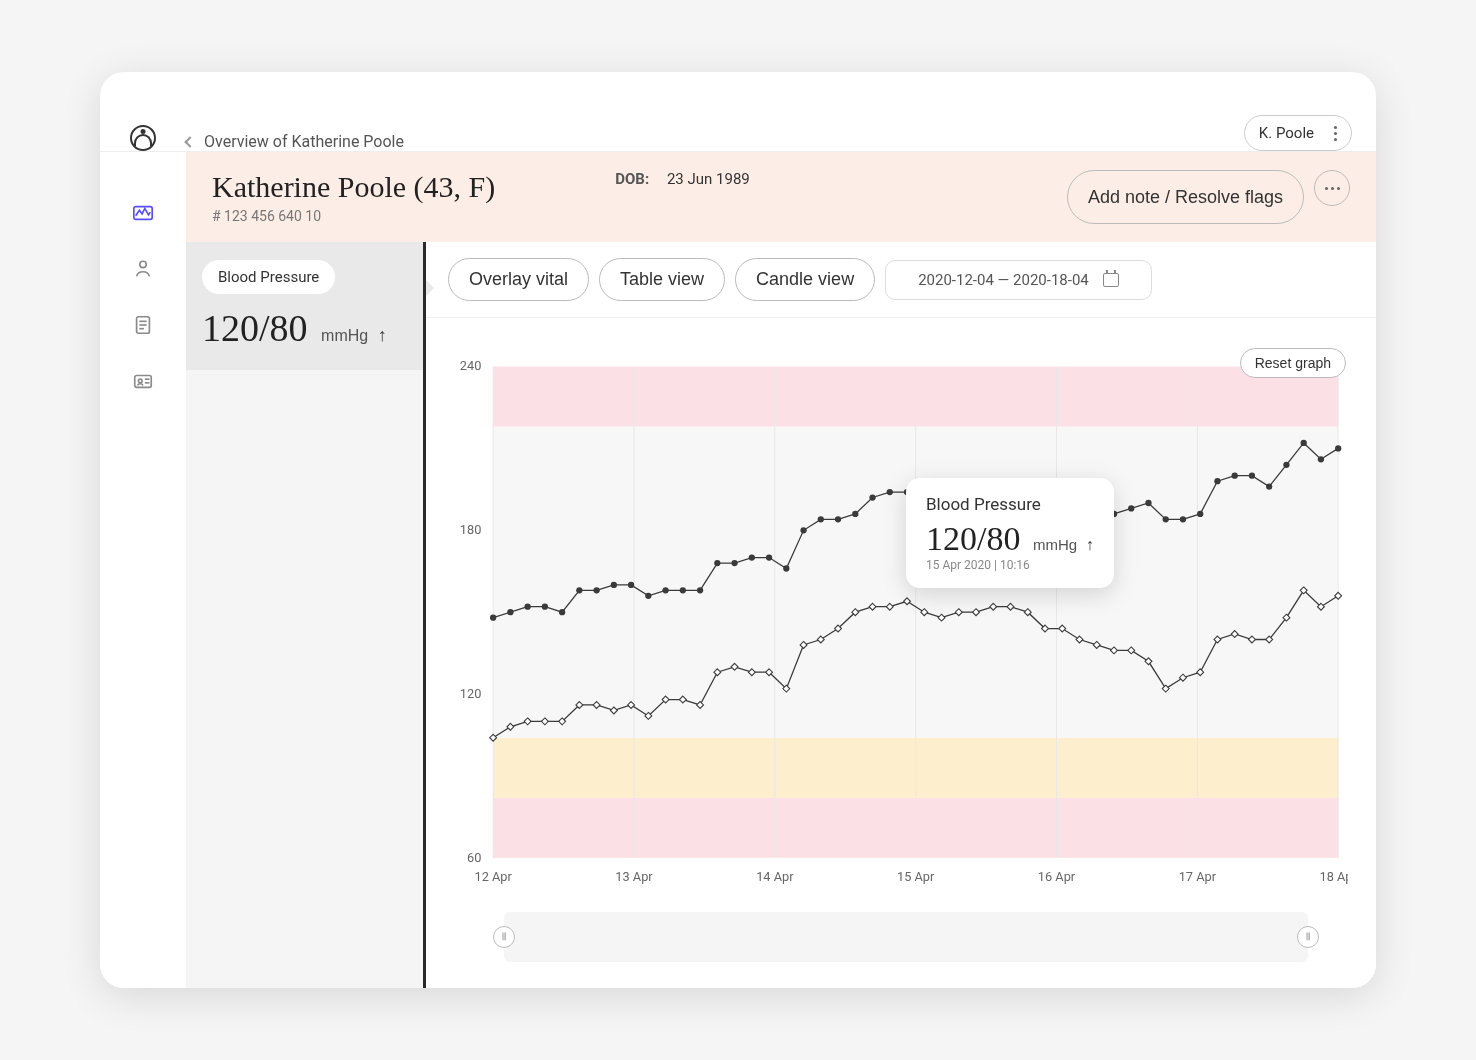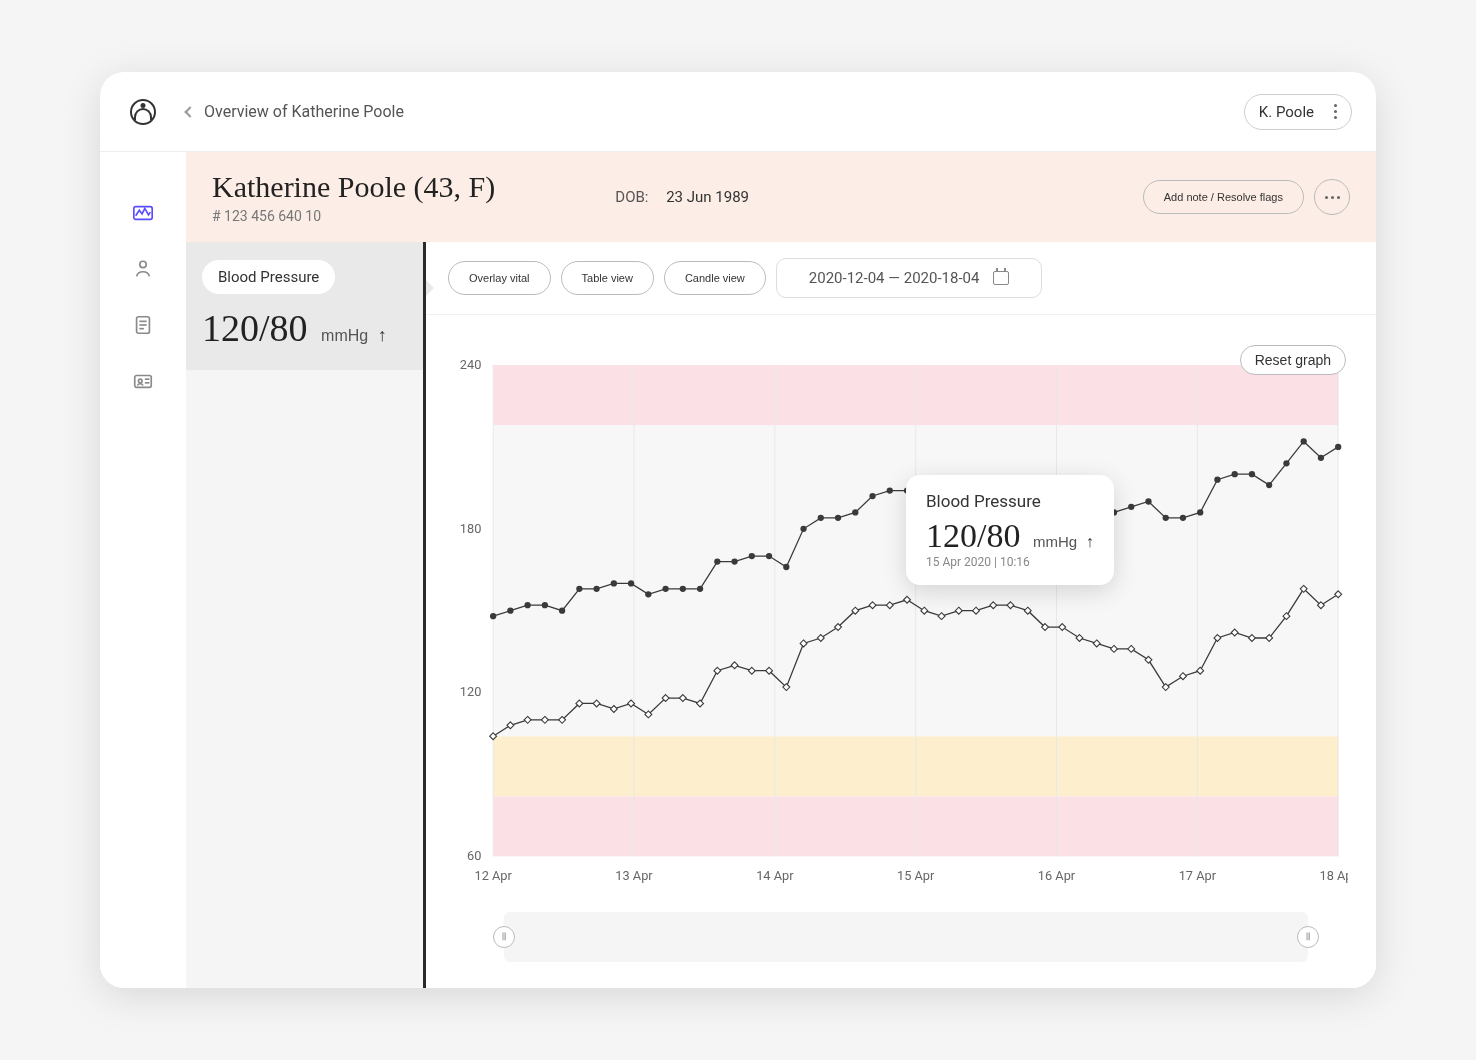--- a/index.html
+++ b/index.html
@@ -20,21 +20,21 @@
     overflow: hidden;
     box-shadow: 0 8px 40px rgba(0,0,0,0.12);
     display: flex;
     flex-direction: column;
     position: relative;
   }
   
   .topbar {
     height: 80px;
     display: flex;
-    align-items: center;
+    align-items: flex-end;
     padding: 0 24px 0 0;
     border-bottom: 1px solid #eee;
   }
   .topbar .logo-cell {
     width: 86px;
     display:flex;
     align-items:center;
     justify-content:center;
   }
   .logo-icon {
@@ -109,40 +109,39 @@
     display:flex;
     flex-direction:column;
     min-width:0;
   }
 
   
   .banner {
     background:#fceee6;
     padding: 18px 26px;
     display:flex;
-    align-items:center;
   }
   .banner h1 {
     font-family: Georgia, "Times New Roman", serif;
     font-weight:400;
     font-size:30px;
     color:#222;
   }
   .banner .mrn {
     color:#777; font-size:14px; margin-top:4px;
   }
   .banner .dob {
     margin-left:120px; color:#333; font-size:15px;
   }
-  .banner .dob b { font-weight:400; color:#555; margin-right:14px;margin-top:48px;}
+  .banner .dob b { font-weight:700; color:#555; margin-right:14px;margin-top:48px;}
   .pill-btn {
     border:1px solid #bbb; background:#fff0;
     border-radius:999px;
     padding:10px 20px;
-    font-size:11px; color:#333;
+    font-size:18px; color:#333;
     cursor:pointer;
     background:transparent;
     white-space:nowrap;
   }
   .icon-btn {
     width:36px; height:36px; border:1px solid #bbb; border-radius:50%;
     display:flex; align-items:center; justify-content:center;
     cursor:pointer; background:transparent;
   }
   .dots-h { display:flex; gap:3px; }

